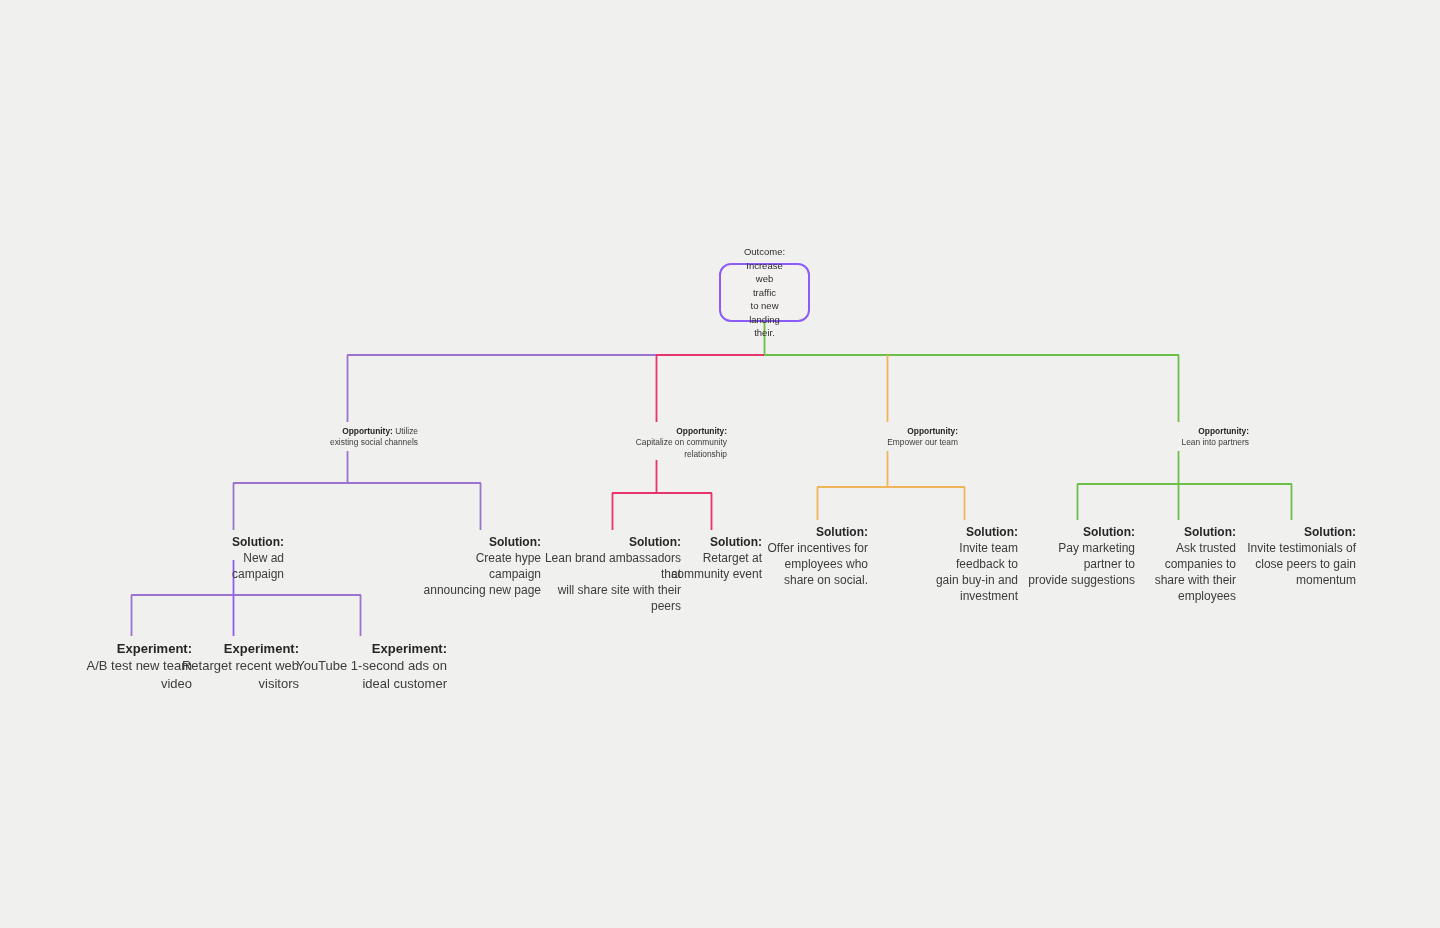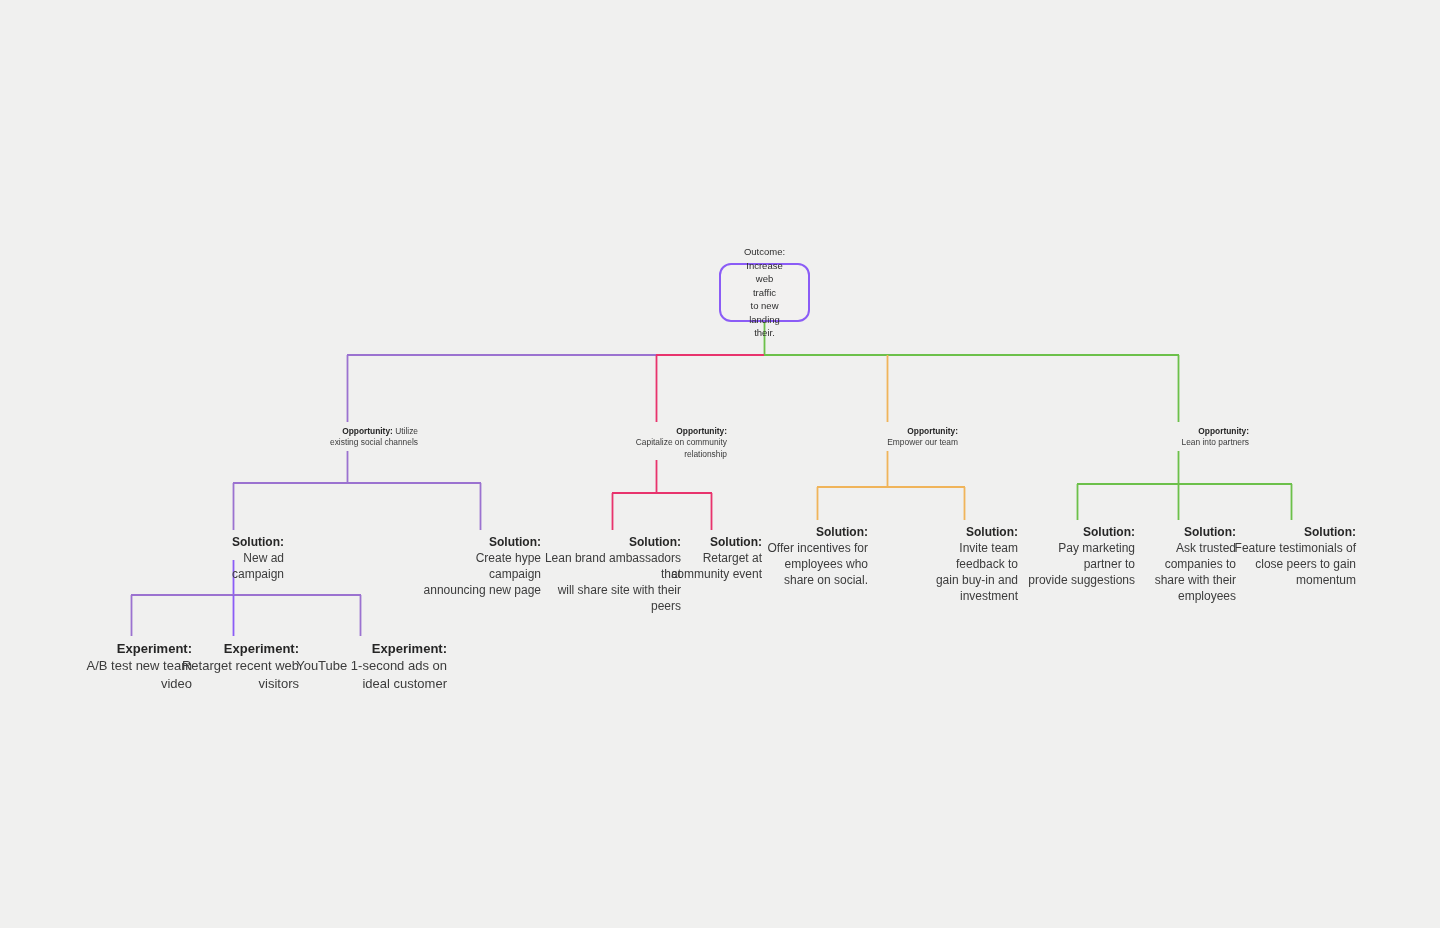--- a/index.html
+++ b/index.html
@@ -191,21 +191,21 @@
 
   <div class="node solution" style="left:1121px; top:524px; width:115px;">
     <span class="lbl node-line">Solution:</span>
     <span class="node-line">Ask trusted companies to</span>
     <span class="node-line">share with their</span>
     <span class="node-line">employees</span>
   </div>
 
   <div class="node solution" style="left:1228px; top:524px; width:128px;">
     <span class="lbl node-line">Solution:</span>
-    <span class="node-line">Feature testimonials of</span>
+    <span class="node-line">Invite testimonials of</span>
     <span class="node-line">close peers to gain momentum</span>
   </div>
 
   <div class="node experiment" style="left:71px; top:640px; width:121px;">
     <span class="lbl node-line">Experiment:</span>
     <span class="node-line">A/B test new team video</span>
   </div>
 
   <div class="node experiment" style="left:168px; top:640px; width:131px;">
     <span class="lbl node-line">Experiment:</span>

